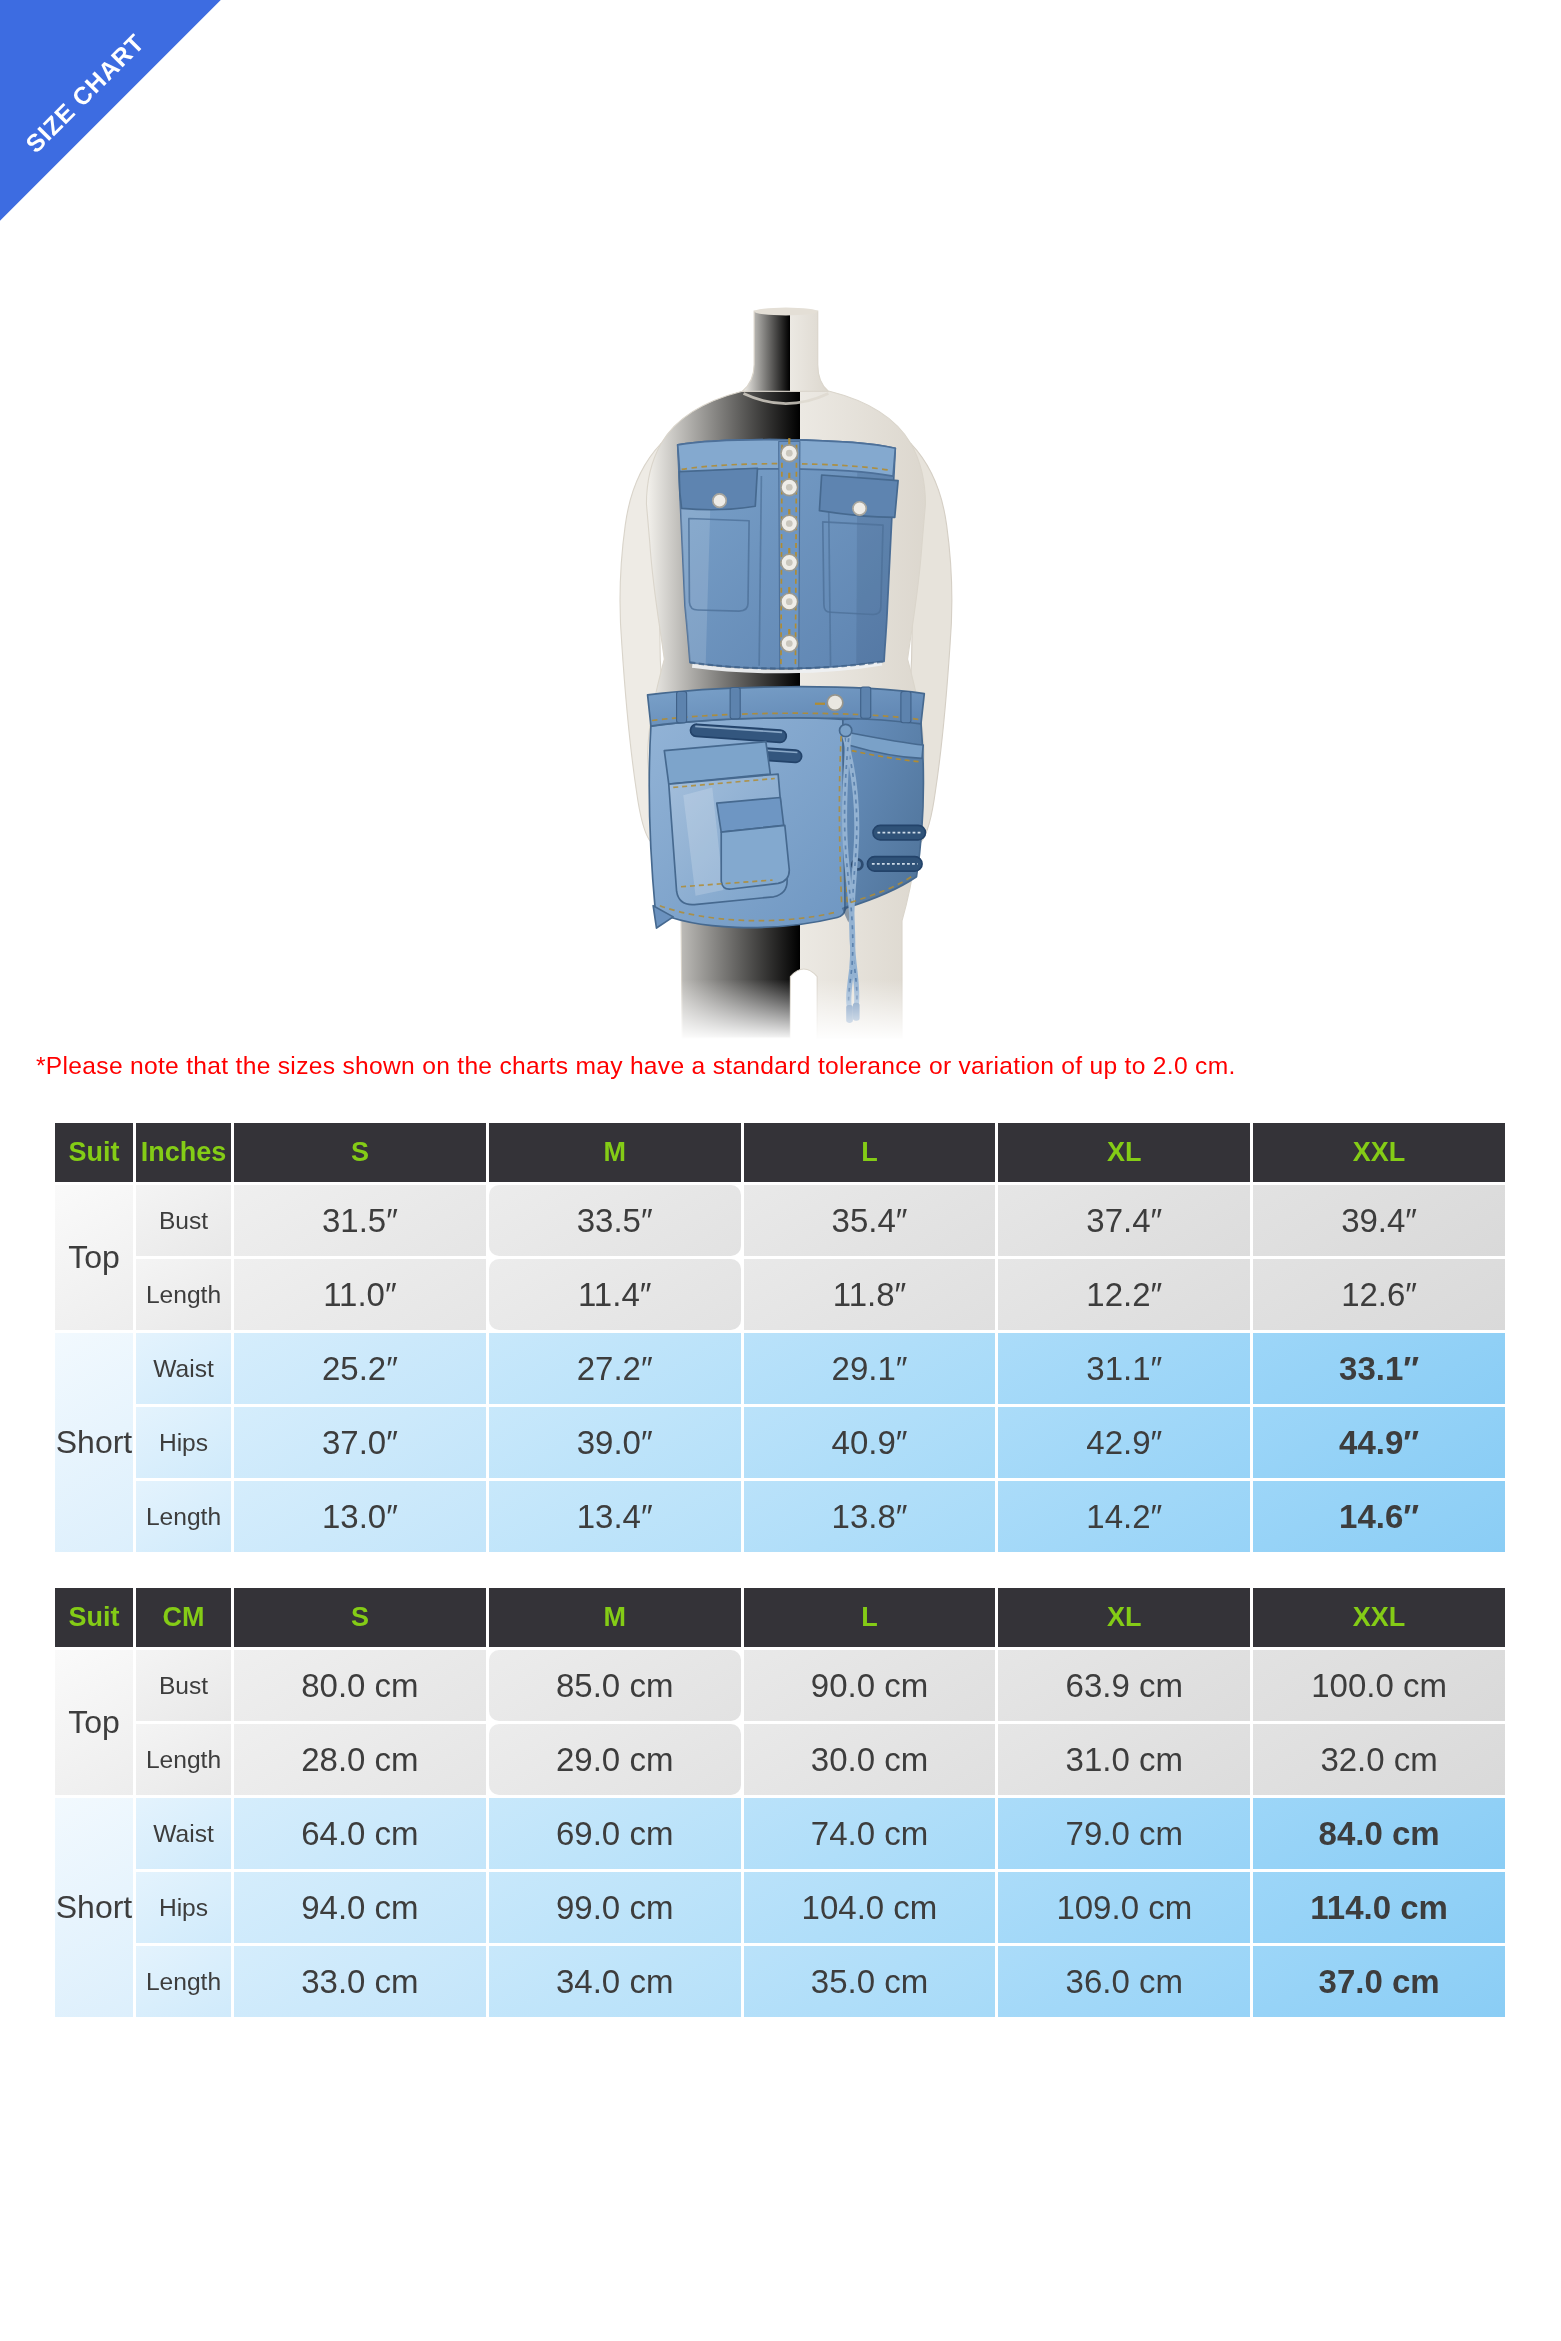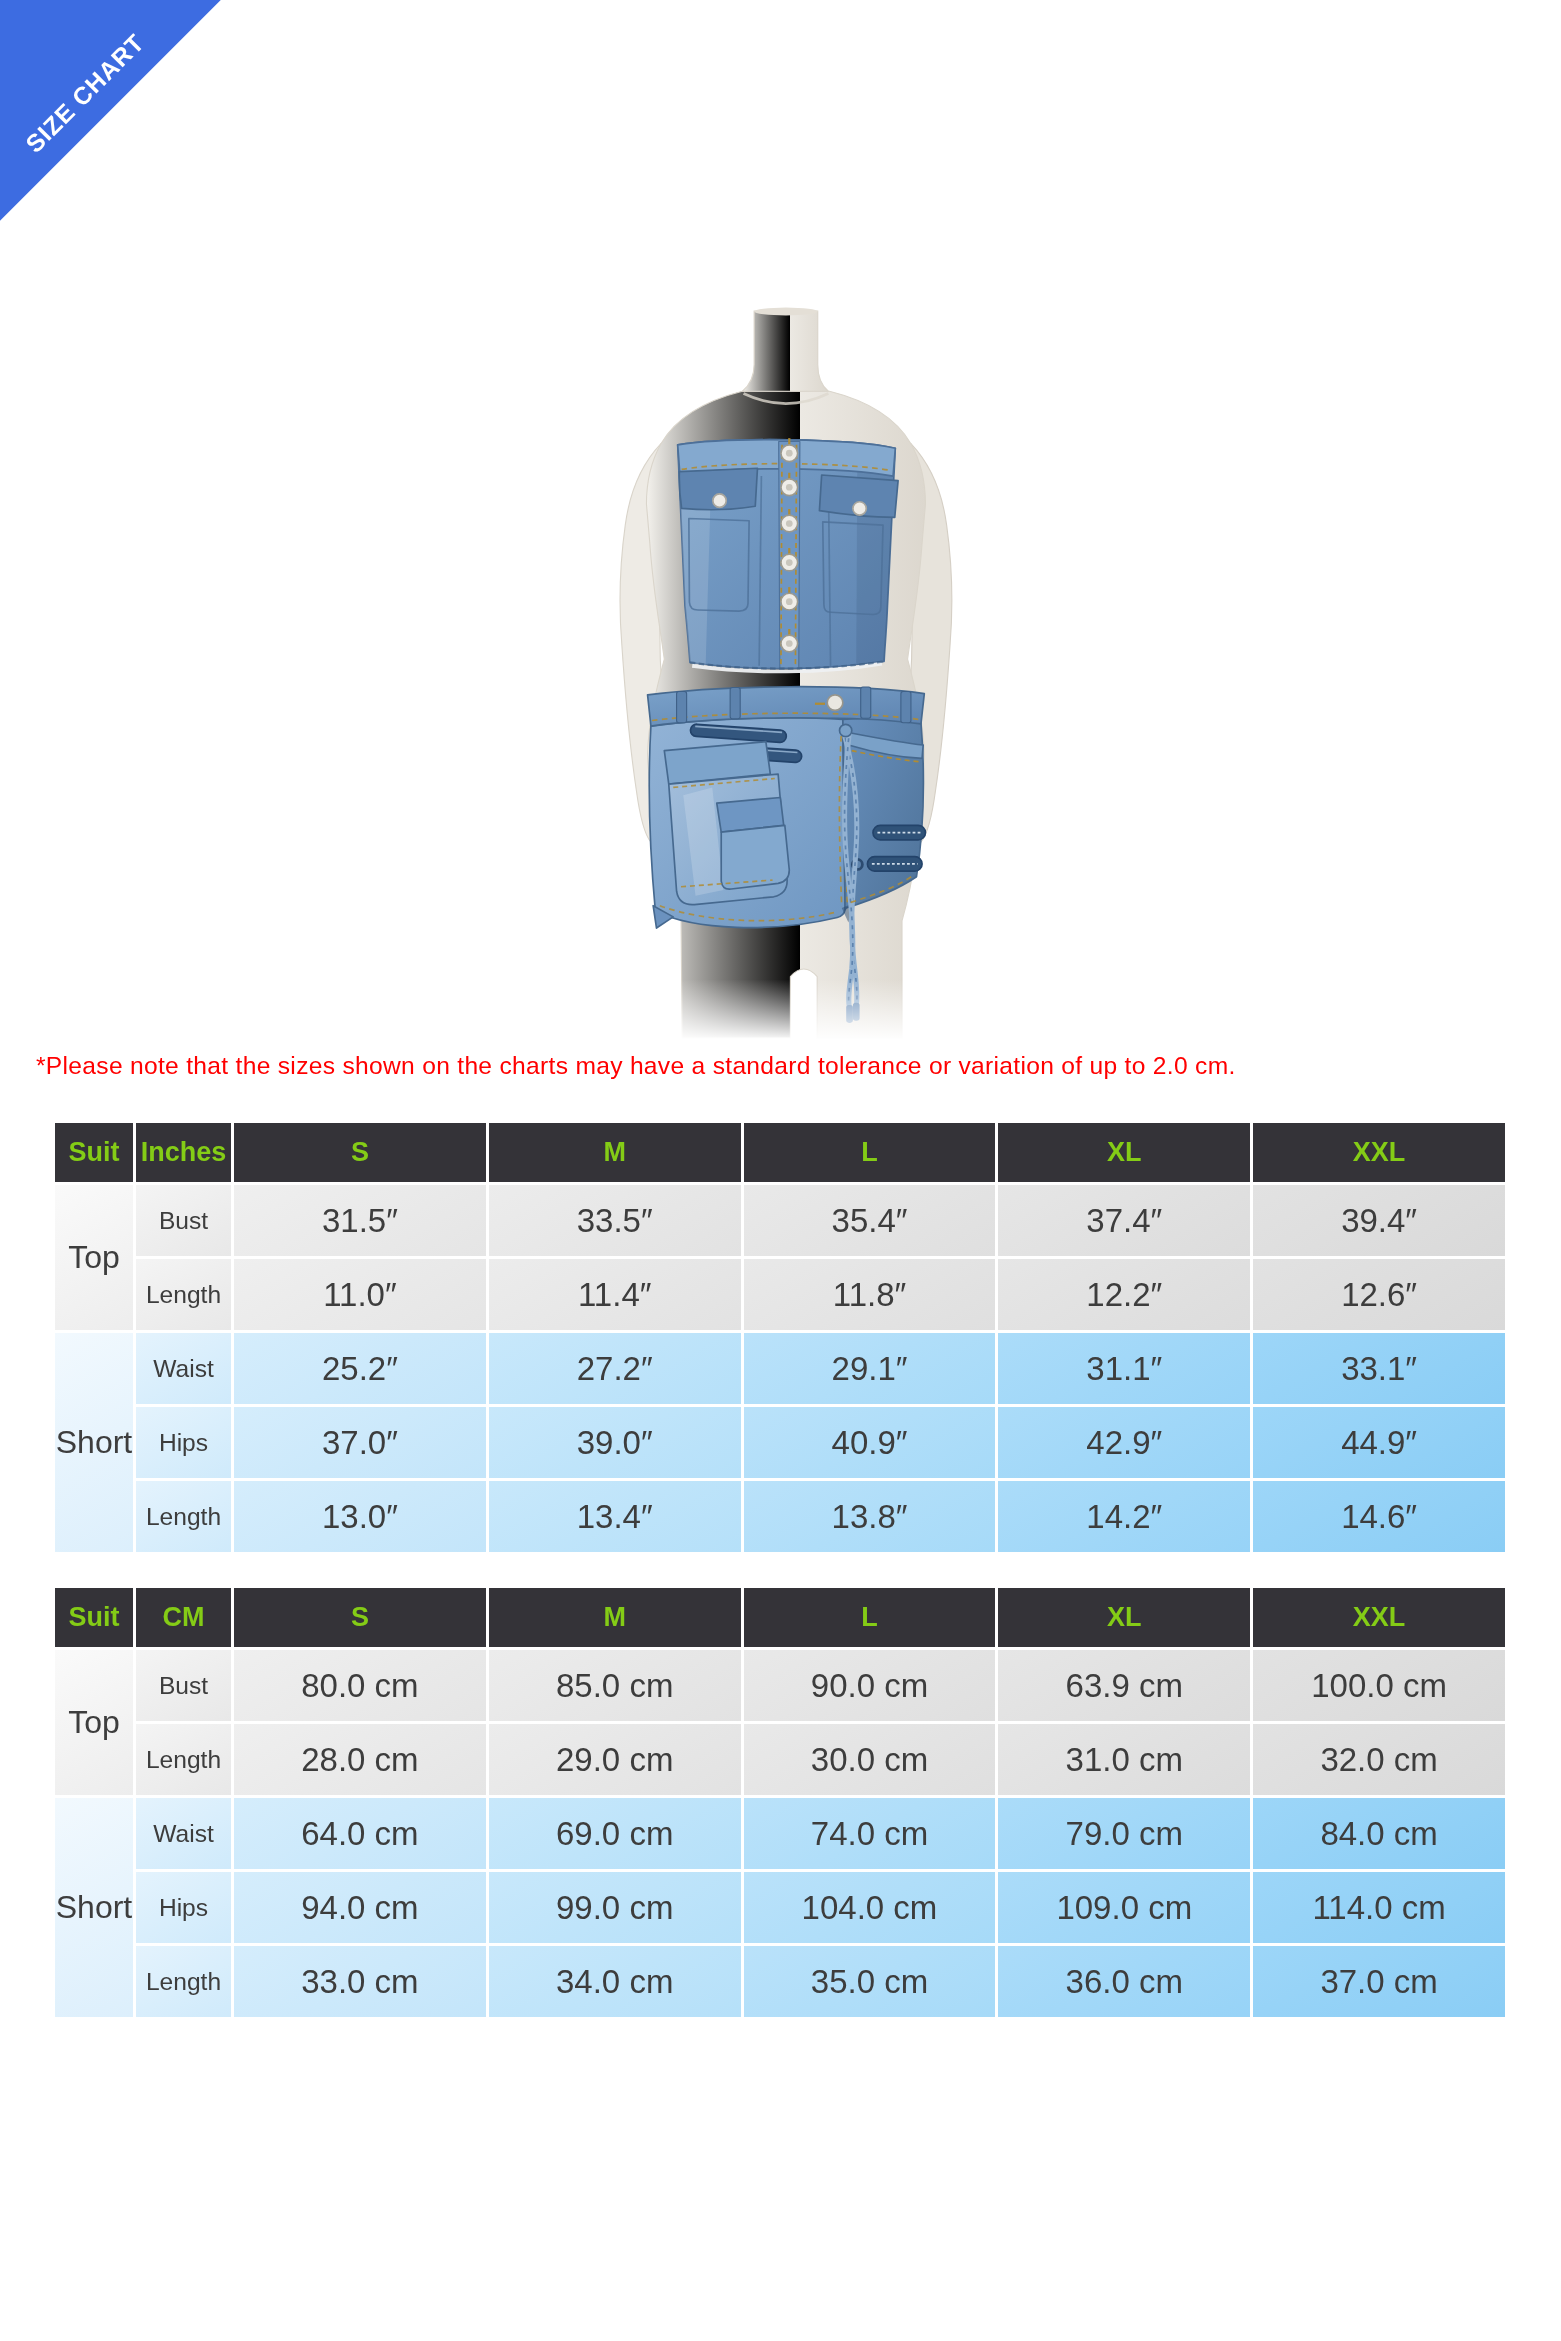--- a/index.html
+++ b/index.html
@@ -33,32 +33,32 @@
   }
   tbody tr{height:71px;}
   td{color:#3d3d3d;}
   td.grp{font-size:32px;}
   td.lab{font-size:24.6px;}
   td.val{font-size:33px;}
   
   td.top-grp{background:linear-gradient(150deg,#fafafa,#ededed);}
   td.top-lab{background:linear-gradient(150deg,#f4f4f4,#e8e8e8);}
   td.top-s  {background:linear-gradient(150deg,#efefef,#e5e5e5);}
-  td.top-m  {background:linear-gradient(150deg,#ececec,#e2e2e2);}
+  td.top-m  {background:linear-gradient(150deg,#ececec,#e2e2e2);border-radius:10px;}
   td.top-l  {background:linear-gradient(150deg,#e9e9e9,#dfdfdf);}
   td.top-xl {background:linear-gradient(150deg,#e6e6e6,#dcdcdc);}
   td.top-xxl{background:linear-gradient(150deg,#e2e2e2,#d9d9d9);}
   
   td.sh-grp{background:linear-gradient(150deg,#f2f9fe,#dceffc);}
   td.sh-lab{background:linear-gradient(150deg,#e4f3fd,#cfeafb);}
   td.sh-s  {background:linear-gradient(150deg,#d5edfc,#c3e5fa);}
   td.sh-m  {background:linear-gradient(150deg,#c8e8fb,#b5e0f9);}
   td.sh-l  {background:linear-gradient(150deg,#bae2fa,#a6daf8);}
   td.sh-xl {background:linear-gradient(150deg,#abdcf9,#97d3f7);margin-top:24px;}
-  td.sh-xxl{background:linear-gradient(150deg,#9dd6f8,#8acdf5);}
+  td.sh-xxl{background:linear-gradient(150deg,#9dd6f8,#8acdf5);font-weight:bold;}
 </style>
 </head>
 <body>
 
 <svg class="ribbon" viewBox="0 0 400 400">
   <polygon points="0,0 396,0 0,396" fill="#3d6ce1"></polygon>
   <text x="0" y="0" transform="translate(163,178) rotate(-45)" text-anchor="middle" font-size="44" font-weight="700" letter-spacing="1.5" fill="#ffffff">SIZE CHART</text>
 </svg>
 
 <svg class="figure" viewBox="0 0 690 1320" role="img" aria-label="Two-piece denim set on a mannequin: strapless button-front corset tube top with chest flap pockets, and asymmetric wrap cargo denim shorts with drawstring">

